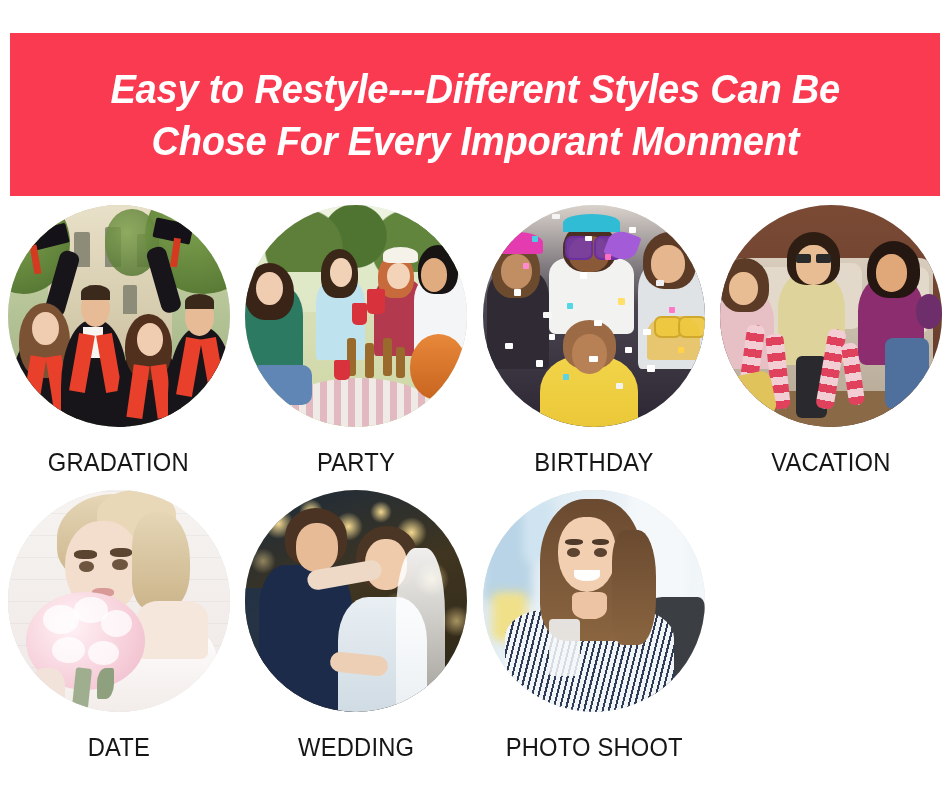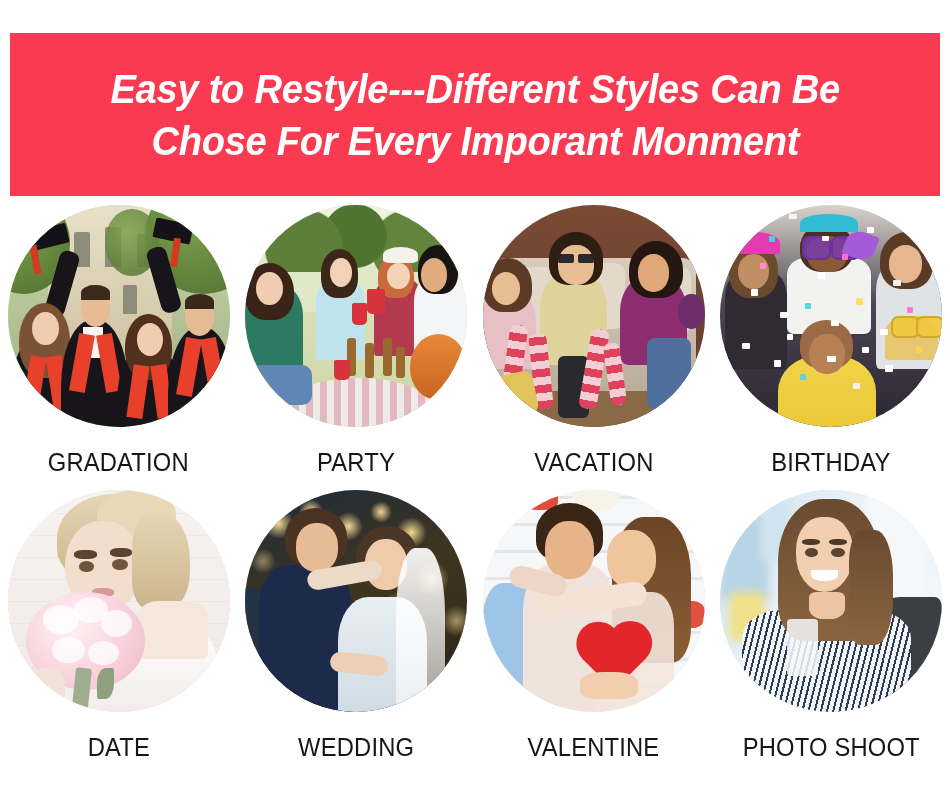--- a/index.html
+++ b/index.html
@@ -223,20 +223,75 @@
         <div class="l p-bottle" style="left:68%;top:64%;width:4%;height:14%"></div>
         <div class="l p-cup" style="left:40%;top:70%;width:7%;height:9%"></div>
       </div>
     </div>
     <div class="cap">PARTY</div>
   </div>
 
   <div class="cell">
     <div class="circle">
       <div class="scene">
+        <div class="l b-bg"></div>
+        <div class="l" style="left:30%;top:24%;width:38%;height:34%;background:#f2f2f0;border-radius:22% 22% 8% 8%"></div>
+        <div class="l" style="left:36%;top:8%;width:24%;height:22%;background:#4a2f22;border-radius:50% 50% 40% 40%"></div>
+        <div class="l" style="left:39%;top:14%;width:18%;height:16%;background:#8a5a38;border-radius:45%"></div>
+        <div class="l b-glass" style="left:37%;top:14%;width:11%;height:9%"></div>
+        <div class="l b-glass" style="left:50%;top:14%;width:11%;height:9%"></div>
+        <div class="l" style="left:36%;top:4%;width:26%;height:8%;background:#2fbcd4;border-radius:50% 50% 0 0"></div>
+        <div class="l b-yellow"></div>
+        <div class="l" style="left:36%;top:52%;width:24%;height:22%;background:#9c6b45;border-radius:50% 50% 40% 40%"></div>
+        <div class="l" style="left:40%;top:58%;width:16%;height:18%;background:#b88055;border-radius:48%"></div>
+        <div class="l" style="left:2%;top:30%;width:28%;height:44%;background:#2f2a33;border-radius:26% 26% 6% 6%"></div>
+        <div class="l" style="left:4%;top:16%;width:22%;height:26%;background:#6b4a2e;border-radius:50% 50% 40% 40%"></div>
+        <div class="l" style="left:8%;top:22%;width:14%;height:16%;background:#c08e62;border-radius:48%"></div>
+        <div class="l" style="left:3%;top:12%;width:24%;height:10%;background:#e53bb0;border-radius:50% 50% 10% 10%"></div>
+        <div class="l" style="left:70%;top:26%;width:30%;height:48%;background:#dfe3e6;border-radius:26% 26% 6% 6%"></div>
+        <div class="l" style="left:72%;top:12%;width:24%;height:26%;background:#5b3b25;border-radius:50% 50% 40% 40%"></div>
+        <div class="l" style="left:76%;top:18%;width:15%;height:17%;background:#e6b78e;border-radius:48%"></div>
+        <div class="l" style="left:74%;top:50%;width:24%;height:20%;background:#e7c66f;border-radius:40% 40% 8% 8%"></div>
+        <div class="l b-glass" style="left:77%;top:50%;width:11%;height:8%;background:rgba(240,200,60,.9);border-color:#d0a82e"></div>
+        <div class="l b-glass" style="left:88%;top:50%;width:11%;height:8%;background:rgba(240,200,60,.9);border-color:#d0a82e"></div>
+        <div class="l" style="left:56%;top:12%;width:14%;height:12%;background:#a45bd8;border-radius:50% 10% 50% 10%;transform:rotate(20deg)"></div>
+
+        <div class="conf" style="left:8%;top:6%;width:7px;height:7px;background:#ffffff"></div>
+        <div class="conf" style="left:22%;top:14%;width:6px;height:6px;background:#46d0e0"></div>
+        <div class="conf" style="left:31%;top:4%;width:8px;height:5px;background:#f5f5f5"></div>
+        <div class="conf" style="left:44%;top:30%;width:7px;height:7px;background:#ffffff"></div>
+        <div class="conf" style="left:55%;top:22%;width:6px;height:6px;background:#ff6fc0"></div>
+        <div class="conf" style="left:66%;top:10%;width:7px;height:6px;background:#ffffff"></div>
+        <div class="conf" style="left:78%;top:34%;width:8px;height:6px;background:#f0f0f0"></div>
+        <div class="conf" style="left:14%;top:38%;width:7px;height:7px;background:#ffffff"></div>
+        <div class="conf" style="left:27%;top:48%;width:9px;height:6px;background:#f7f7f7"></div>
+        <div class="conf" style="left:38%;top:44%;width:6px;height:6px;background:#53d7e6"></div>
+        <div class="conf" style="left:50%;top:52%;width:8px;height:6px;background:#ffffff"></div>
+        <div class="conf" style="left:61%;top:42%;width:7px;height:7px;background:#ffe06a"></div>
+        <div class="conf" style="left:72%;top:56%;width:8px;height:6px;background:#ffffff"></div>
+        <div class="conf" style="left:84%;top:46%;width:6px;height:6px;background:#ff79c8"></div>
+        <div class="conf" style="left:10%;top:62%;width:8px;height:6px;background:#fafafa"></div>
+        <div class="conf" style="left:24%;top:70%;width:7px;height:7px;background:#ffffff"></div>
+        <div class="conf" style="left:36%;top:76%;width:6px;height:6px;background:#5ad3e6"></div>
+        <div class="conf" style="left:48%;top:68%;width:9px;height:6px;background:#ffffff"></div>
+        <div class="conf" style="left:60%;top:80%;width:7px;height:6px;background:#f2f2f2"></div>
+        <div class="conf" style="left:74%;top:72%;width:8px;height:7px;background:#ffffff"></div>
+        <div class="conf" style="left:88%;top:64%;width:6px;height:6px;background:#ffd24a"></div>
+        <div class="conf" style="left:18%;top:26%;width:6px;height:6px;background:#ff8ad0"></div>
+        <div class="conf" style="left:46%;top:14%;width:7px;height:5px;background:#ffffff"></div>
+        <div class="conf" style="left:64%;top:64%;width:7px;height:6px;background:#ffffff"></div>
+        <div class="conf" style="left:30%;top:58%;width:6px;height:6px;background:#ffffff"></div>
+      </div>
+    </div>
+    <div class="cap">BIRTHDAY</div>
+  </div>
+
+  <div class="cell">
+    <div class="circle">
+      <div class="scene">
         <div class="l v-wall"></div>
         <div class="l v-sofa"></div>
         <div class="l v-cush" style="left:8%;top:28%;width:26%;height:30%"></div>
         <div class="l v-cush" style="left:38%;top:26%;width:26%;height:30%"></div>
         <div class="l v-cush" style="left:68%;top:28%;width:26%;height:30%"></div>
         <div class="l v-floor"></div>
         <div class="l v-pink" style="left:-2%;top:38%;width:26%;height:36%"></div>
         <div class="l" style="left:0%;top:24%;width:22%;height:24%;background:#5b3a26;border-radius:50% 50% 40% 40%"></div>
         <div class="l" style="left:4%;top:30%;width:13%;height:15%;background:#e9bd93;border-radius:48%"></div>
         <div class="l v-hood" style="left:26%;top:30%;width:30%;height:42%"></div>
@@ -256,75 +311,20 @@
         <div class="l" style="left:2%;top:76%;width:22%;height:20%;background:#e0c35a;border-radius:10px;transform:rotate(-12deg)"></div>
         <div class="l" style="left:88%;top:40%;width:12%;height:16%;background:#6e2e6b;border-radius:50%"></div>
       </div>
     </div>
     <div class="cap">VACATION</div>
   </div>
 
   <div class="cell">
     <div class="circle">
       <div class="scene">
-        <div class="l b-bg"></div>
-        <div class="l" style="left:30%;top:24%;width:38%;height:34%;background:#f2f2f0;border-radius:22% 22% 8% 8%"></div>
-        <div class="l" style="left:36%;top:8%;width:24%;height:22%;background:#4a2f22;border-radius:50% 50% 40% 40%"></div>
-        <div class="l" style="left:39%;top:14%;width:18%;height:16%;background:#8a5a38;border-radius:45%"></div>
-        <div class="l b-glass" style="left:37%;top:14%;width:11%;height:9%"></div>
-        <div class="l b-glass" style="left:50%;top:14%;width:11%;height:9%"></div>
-        <div class="l" style="left:36%;top:4%;width:26%;height:8%;background:#2fbcd4;border-radius:50% 50% 0 0"></div>
-        <div class="l b-yellow"></div>
-        <div class="l" style="left:36%;top:52%;width:24%;height:22%;background:#9c6b45;border-radius:50% 50% 40% 40%"></div>
-        <div class="l" style="left:40%;top:58%;width:16%;height:18%;background:#b88055;border-radius:48%"></div>
-        <div class="l" style="left:2%;top:30%;width:28%;height:44%;background:#2f2a33;border-radius:26% 26% 6% 6%"></div>
-        <div class="l" style="left:4%;top:16%;width:22%;height:26%;background:#6b4a2e;border-radius:50% 50% 40% 40%"></div>
-        <div class="l" style="left:8%;top:22%;width:14%;height:16%;background:#c08e62;border-radius:48%"></div>
-        <div class="l" style="left:3%;top:12%;width:24%;height:10%;background:#e53bb0;border-radius:50% 50% 10% 10%"></div>
-        <div class="l" style="left:70%;top:26%;width:30%;height:48%;background:#dfe3e6;border-radius:26% 26% 6% 6%"></div>
-        <div class="l" style="left:72%;top:12%;width:24%;height:26%;background:#5b3b25;border-radius:50% 50% 40% 40%"></div>
-        <div class="l" style="left:76%;top:18%;width:15%;height:17%;background:#e6b78e;border-radius:48%"></div>
-        <div class="l" style="left:74%;top:50%;width:24%;height:20%;background:#e7c66f;border-radius:40% 40% 8% 8%"></div>
-        <div class="l b-glass" style="left:77%;top:50%;width:11%;height:8%;background:rgba(240,200,60,.9);border-color:#d0a82e"></div>
-        <div class="l b-glass" style="left:88%;top:50%;width:11%;height:8%;background:rgba(240,200,60,.9);border-color:#d0a82e"></div>
-        <div class="l" style="left:56%;top:12%;width:14%;height:12%;background:#a45bd8;border-radius:50% 10% 50% 10%;transform:rotate(20deg)"></div>
-
-        <div class="conf" style="left:8%;top:6%;width:7px;height:7px;background:#ffffff"></div>
-        <div class="conf" style="left:22%;top:14%;width:6px;height:6px;background:#46d0e0"></div>
-        <div class="conf" style="left:31%;top:4%;width:8px;height:5px;background:#f5f5f5"></div>
-        <div class="conf" style="left:44%;top:30%;width:7px;height:7px;background:#ffffff"></div>
-        <div class="conf" style="left:55%;top:22%;width:6px;height:6px;background:#ff6fc0"></div>
-        <div class="conf" style="left:66%;top:10%;width:7px;height:6px;background:#ffffff"></div>
-        <div class="conf" style="left:78%;top:34%;width:8px;height:6px;background:#f0f0f0"></div>
-        <div class="conf" style="left:14%;top:38%;width:7px;height:7px;background:#ffffff"></div>
-        <div class="conf" style="left:27%;top:48%;width:9px;height:6px;background:#f7f7f7"></div>
-        <div class="conf" style="left:38%;top:44%;width:6px;height:6px;background:#53d7e6"></div>
-        <div class="conf" style="left:50%;top:52%;width:8px;height:6px;background:#ffffff"></div>
-        <div class="conf" style="left:61%;top:42%;width:7px;height:7px;background:#ffe06a"></div>
-        <div class="conf" style="left:72%;top:56%;width:8px;height:6px;background:#ffffff"></div>
-        <div class="conf" style="left:84%;top:46%;width:6px;height:6px;background:#ff79c8"></div>
-        <div class="conf" style="left:10%;top:62%;width:8px;height:6px;background:#fafafa"></div>
-        <div class="conf" style="left:24%;top:70%;width:7px;height:7px;background:#ffffff"></div>
-        <div class="conf" style="left:36%;top:76%;width:6px;height:6px;background:#5ad3e6"></div>
-        <div class="conf" style="left:48%;top:68%;width:9px;height:6px;background:#ffffff"></div>
-        <div class="conf" style="left:60%;top:80%;width:7px;height:6px;background:#f2f2f2"></div>
-        <div class="conf" style="left:74%;top:72%;width:8px;height:7px;background:#ffffff"></div>
-        <div class="conf" style="left:88%;top:64%;width:6px;height:6px;background:#ffd24a"></div>
-        <div class="conf" style="left:18%;top:26%;width:6px;height:6px;background:#ff8ad0"></div>
-        <div class="conf" style="left:46%;top:14%;width:7px;height:5px;background:#ffffff"></div>
-        <div class="conf" style="left:64%;top:64%;width:7px;height:6px;background:#ffffff"></div>
-        <div class="conf" style="left:30%;top:58%;width:6px;height:6px;background:#ffffff"></div>
-      </div>
-    </div>
-    <div class="cap">BIRTHDAY</div>
-  </div>
-
-  <div class="cell">
-    <div class="circle">
-      <div class="scene">
         <div class="l d-bg"></div>
         <div class="l d-brick"></div>
         <div class="l d-gown" style="left:22%;top:60%;width:72%;height:50%"></div>
         <div class="l d-hair" style="left:22%;top:2%;width:52%;height:40%"></div>
         <div class="l" style="left:40%;top:0%;width:36%;height:22%;background:#e8d8b8;border-radius:50% 50% 40% 40%"></div>
         <div class="l d-face" style="left:26%;top:14%;width:34%;height:42%"></div>
         <div class="l" style="left:30%;top:27%;width:10%;height:4%;background:#5b4430;border-radius:40%"></div>
         <div class="l" style="left:46%;top:26%;width:10%;height:4%;background:#5b4430;border-radius:40%"></div>
         <div class="l" style="left:32%;top:32%;width:7%;height:5%;background:#6d553f;border-radius:50%"></div>
         <div class="l" style="left:47%;top:31%;width:7%;height:5%;background:#6d553f;border-radius:50%"></div>
@@ -367,43 +367,20 @@
         <div class="l" style="left:50%;top:16%;width:28%;height:28%;background:#4b3524;border-radius:50% 50% 38% 38%"></div>
         <div class="l" style="left:54%;top:22%;width:19%;height:23%;background:#f0cbab;border-radius:46%"></div>
         <div class="l w-veil" style="left:68%;top:26%;width:22%;height:74%"></div>
         <div class="l" style="left:28%;top:34%;width:34%;height:9%;background:#edd9c6;border-radius:14px;transform:rotate(-10deg)"></div>
         <div class="l" style="left:38%;top:74%;width:26%;height:9%;background:#eccfb5;border-radius:14px;transform:rotate(6deg)"></div>
       </div>
     </div>
     <div class="cap">WEDDING</div>
   </div>
 
-  <div class="cell">
-    <div class="circle">
-      <div class="scene">
-        <div class="l val-bg"></div>
-        <div class="l val-plank"></div>
-        <div class="l" style="left:18%;top:0%;width:16%;height:9%;background:#e24a3c;border-radius:0 0 40% 40%"></div>
-        <div class="l" style="left:86%;top:50%;width:14%;height:12%;background:#e2503f;border-radius:40%"></div>
-        <div class="l" style="left:40%;top:-4%;width:22%;height:14%;background:#f7f3e8;border-radius:50%"></div>
-        <div class="l val-blue" style="left:0%;top:42%;width:34%;height:60%"></div>
-        <div class="l val-cream" style="left:18%;top:34%;width:42%;height:68%"></div>
-        <div class="l" style="left:24%;top:6%;width:30%;height:26%;background:#3a2516;border-radius:50% 50% 34% 34%"></div>
-        <div class="l" style="left:28%;top:14%;width:22%;height:26%;background:#e7b489;border-radius:46%"></div>
-        <div class="l val-hair" style="left:58%;top:12%;width:36%;height:66%;border-radius:40% 40% 24% 24%"></div>
-        <div class="l" style="left:56%;top:18%;width:22%;height:26%;background:#f0c49c;border-radius:46%"></div>
-        <div class="l" style="left:50%;top:46%;width:36%;height:58%;background:#f3e4dc;border-radius:26% 26% 6% 6%;opacity:.9"></div>
-        <div class="l" style="left:24%;top:44%;width:50%;height:11%;background:#f4e2d6;border-radius:16px;transform:rotate(-8deg)"></div>
-        <div class="l" style="left:12%;top:36%;width:26%;height:10%;background:#edd6c6;border-radius:16px;transform:rotate(14deg)"></div>
-        <div class="heart" style="left:49%;top:66%;width:20%;height:20%"></div>
-        <div class="l" style="left:44%;top:82%;width:26%;height:12%;background:#f2cdae;border-radius:40% 40% 30% 30%"></div>
-      </div>
-    </div>
-    <div class="cap">VALENTINE</div>
-  </div>
 
   <div class="cell">
     <div class="circle">
       <div class="scene">
         <div class="l ps-bg"></div>
         <div class="ps-blur" style="left:0%;top:10%;width:22%;height:40%;background:#b9d4e6"></div>
         <div class="ps-blur" style="left:4%;top:46%;width:16%;height:22%;background:#f0e08a"></div>
         <div class="ps-blur" style="left:66%;top:0%;width:26%;height:56%;background:#f4f8fb"></div>
         <div class="ps-blur" style="left:18%;top:4%;width:14%;height:28%;background:#cfe4f0"></div>
         <div class="l ps-chair" style="left:68%;top:48%;width:32%;height:48%"></div>

